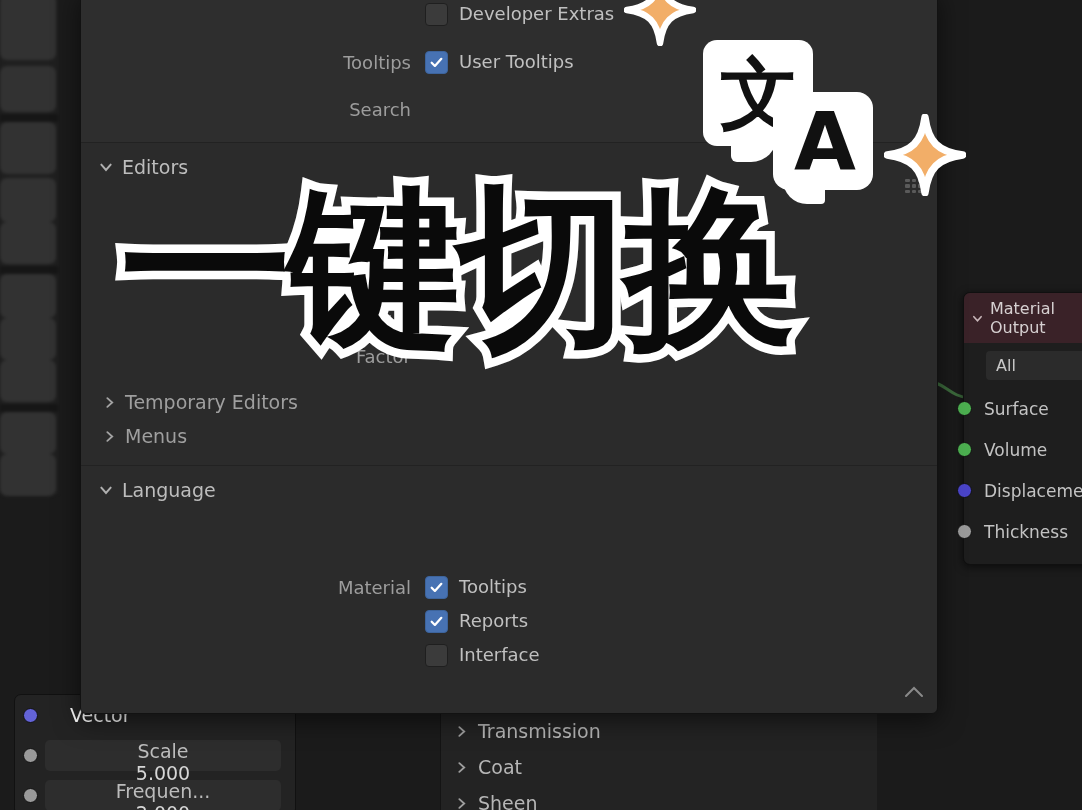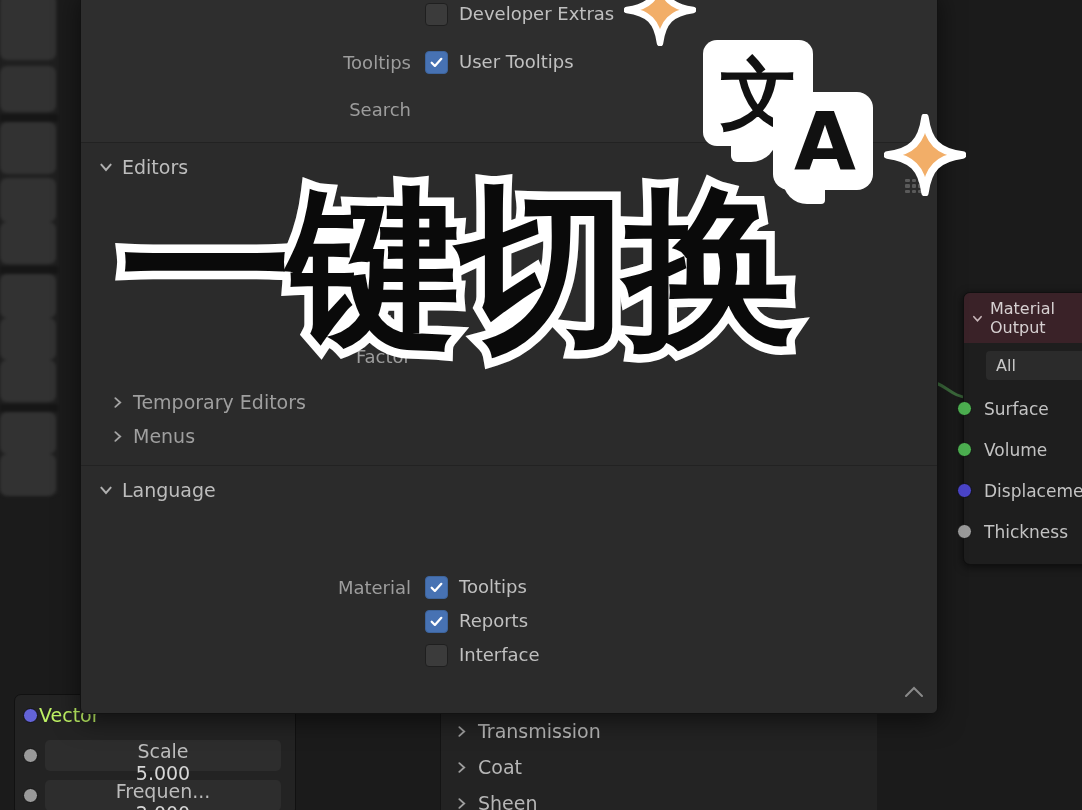--- a/index.html
+++ b/index.html
@@ -32,21 +32,21 @@
   .sock{position:absolute;left:-7px;width:13px;height:13px;border-radius:50%;border:1px solid #111;}
   .sock-lbl{margin-left:20px;color:#c3c3c3;font-size:17px;}
 
   .noodle{position:absolute;left:930px;top:380px;width:40px;height:22px;}
 
   
   .tex-node{position:absolute;left:14px;top:694px;width:280px;
             background:#232323;border:1px solid #111;border-radius:7px;}
   .tex-row{position:relative;height:40px;display:flex;align-items:center;}
   .tex-sock{position:absolute;left:8px;width:13px;height:13px;border-radius:50%;border:1px solid #111;}
-  .tex-sock-lbl{margin-left:24px;color:#bef264;font-size:19px;}
+  .tex-sock-lbl{margin-left:55px;color:#ffffff;font-size:19px;}
   .tex-field{position:absolute;left:30px;right:14px;height:31px;background:#2d2d2d;border-radius:5px;
              display:flex;align-items:center;justify-content:space-between;padding:0 18px;flex-direction:column;}
   .tex-field .k{color:#bcbcbc;font-size:19px;}
   .tex-field .v{color:#d6d6d6;font-size:19px;}
 
   
   .bsdf{position:absolute;left:440px;top:712px;width:436px;background:#232323;
         border-left:1px solid #141414;border-top:1px solid #141414;}
   .bsdf-row{height:36px;display:flex;align-items:center;gap:10px;padding-left:14px;color:#b6b6b6;font-size:19px;}
 
@@ -67,21 +67,21 @@
   .cbox.on{background:#4772b3;border-color:#3d649c;}
   .cbox svg{display:block;}
   .ctext{color:#c0c0c0;font-size:18px;white-space:nowrap;}
 
   .p-divider{height:1px;background:#222;}
 
   .p-header{display:flex;align-items:center;gap:9px;height:36px;padding-left:18px;
             color:#bdbdbd;font-size:19px;background:#2b2b2b;}
   .chev{display:inline-block;}
 
-  .p-sub{display:flex;align-items:center;gap:9px;height:34px;padding-left:30px;
+  .p-sub{display:flex;align-items:center;gap:9px;height:34px;padding-left:22px;
          color:#9f9f9f;font-size:19px;}
 
   .grip{position:absolute;right:14px;top:188px;width:18px;height:14px;
         display:grid;grid-template-columns:repeat(3,1fr);grid-template-rows:repeat(3,1fr);gap:2px;}
   .grip i{background:#5a5a5a;border-radius:1px;display:block;}
 
   .chev-up{position:absolute;right:12px;bottom:8px;color:#8a8a8a;font-size:20px;}
 
   
   .tr-icon{position:absolute;left:697px;top:40px;width:172px;height:152px;}

